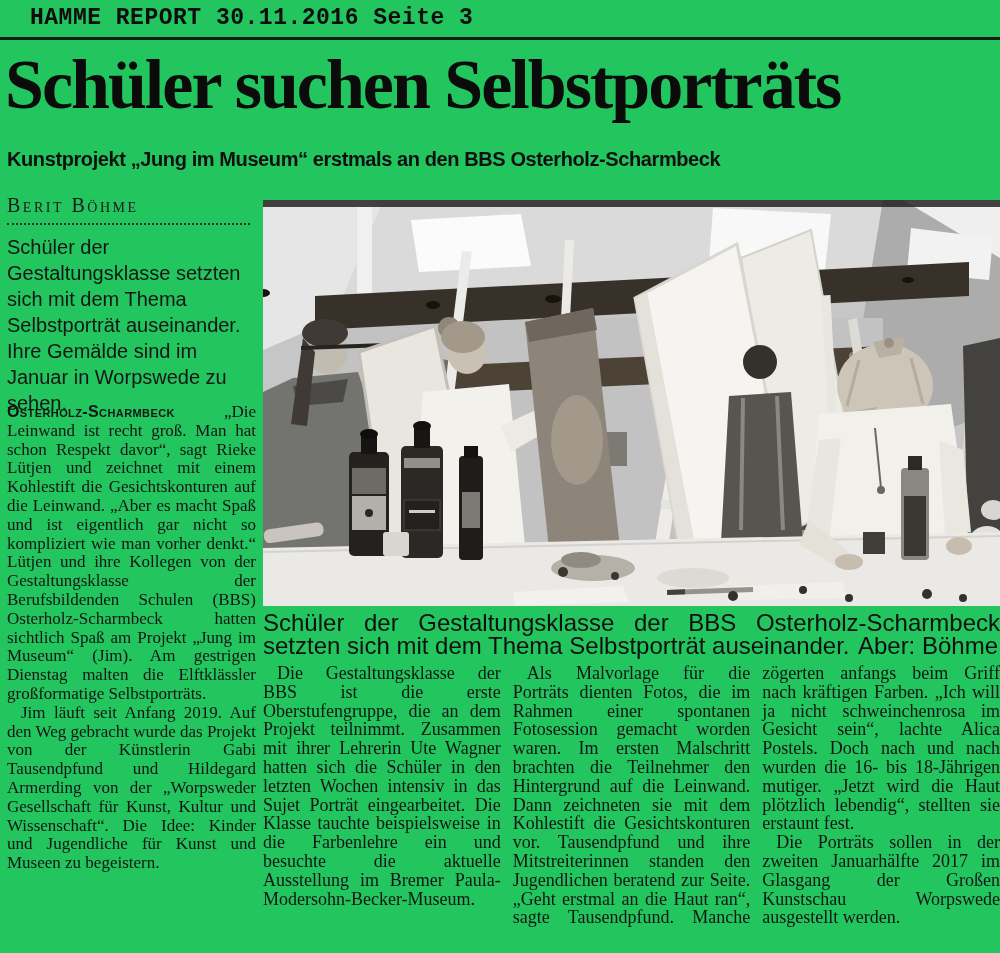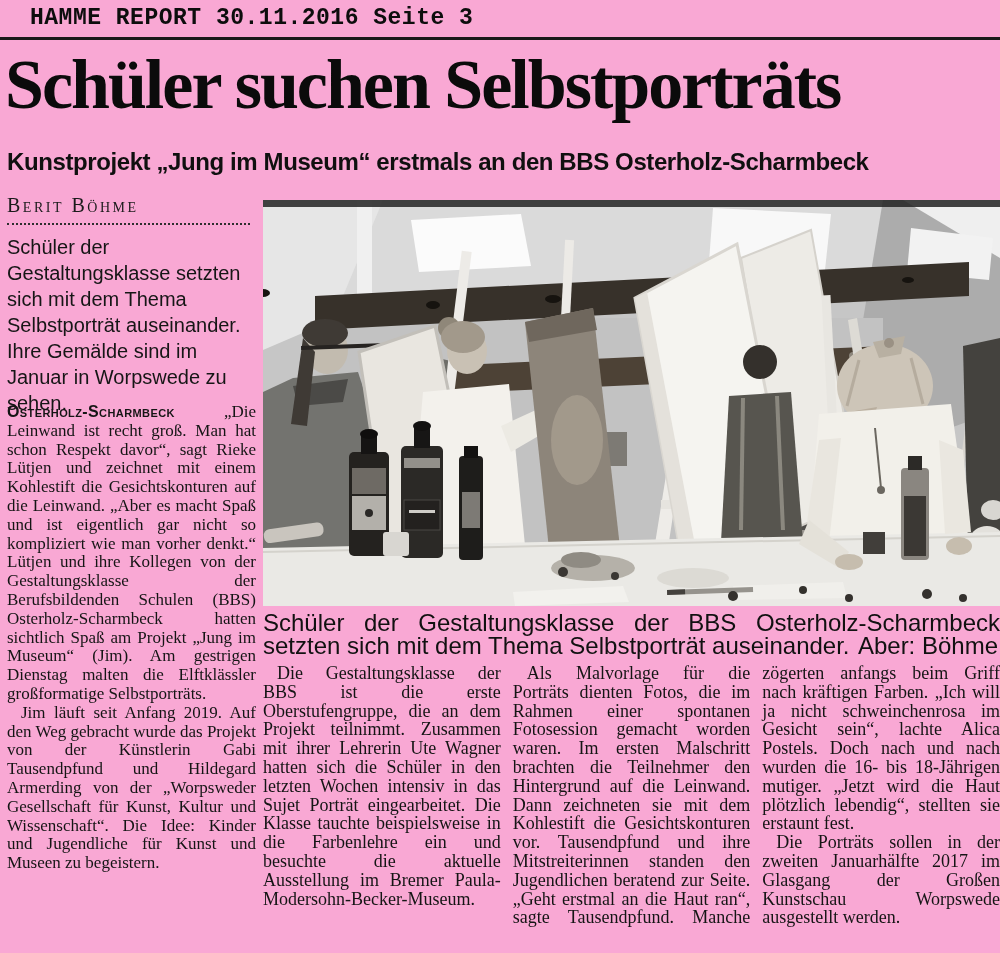--- a/index.html
+++ b/index.html
@@ -1,27 +1,27 @@
 <!DOCTYPE html>
 <html lang="de"><head>
 <meta charset="utf-8">
 <style>
   * { margin:0; padding:0; box-sizing:border-box; }
   html,body { background:#ffffff; }
-  .page { position:relative; width:1000px; height:953px; background:#f9a8d4; overflow:hidden;
+  .page { position:relative; width:1000px; height:953px; background:#22c55e; overflow:hidden;
           font-family:"Liberation Serif", serif; color:#151515; }
 
   .masthead { position:absolute; left:30px; top:5px; font-family:"Liberation Mono", monospace;
               font-weight:700; font-size:23px; letter-spacing:.5px; color:#0d0d0d; white-space:nowrap; }
   .rule { position:absolute; left:0; top:37px; width:1000px; height:3px; background:#1a1a1a; }
 
   .headline { position:absolute; left:5px; top:46px; width:993px; font-family:"Liberation Serif", serif;
               font-weight:700; font-size:70px; line-height:1.12; letter-spacing:-2px; color:#0b0b0b; white-space:nowrap; }
   .subhead  { position:absolute; left:7px; top:148px; width:990px; font-family:"Liberation Sans", sans-serif;
-              font-weight:700; font-size:24px; letter-spacing:-0.4px; color:#101010; white-space:nowrap; }
+              font-weight:700; font-size:20px; letter-spacing:-0.4px; color:#101010; white-space:nowrap; }
 
   .byline { position:absolute; left:7px; top:194px; width:243px; font-variant:small-caps;
             font-size:20px; letter-spacing:2.5px; color:#1b1b1b; padding-bottom:6px;
             border-bottom:2px dotted #2e2e2e; }
   .lead { position:absolute; left:7px; top:234px; width:253px; font-family:"Liberation Sans", sans-serif;
           font-size:20px; line-height:26px; color:#161616; }
 
   .col-left { position:absolute; left:7px; top:403px; width:249px; font-size:17px; line-height:18.8px;
               text-align:justify; }
   .location { font-family:"Liberation Sans", sans-serif; font-variant:small-caps; font-weight:700;

